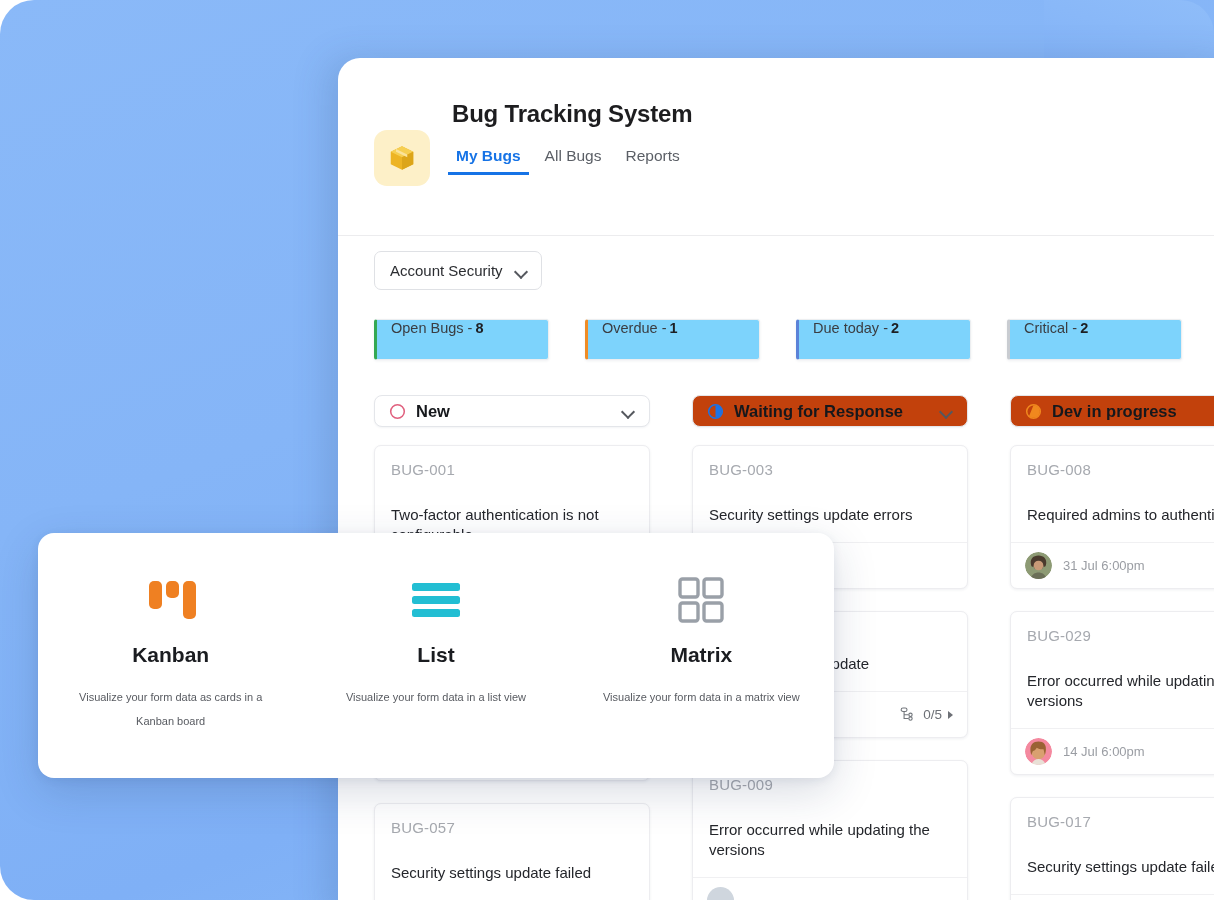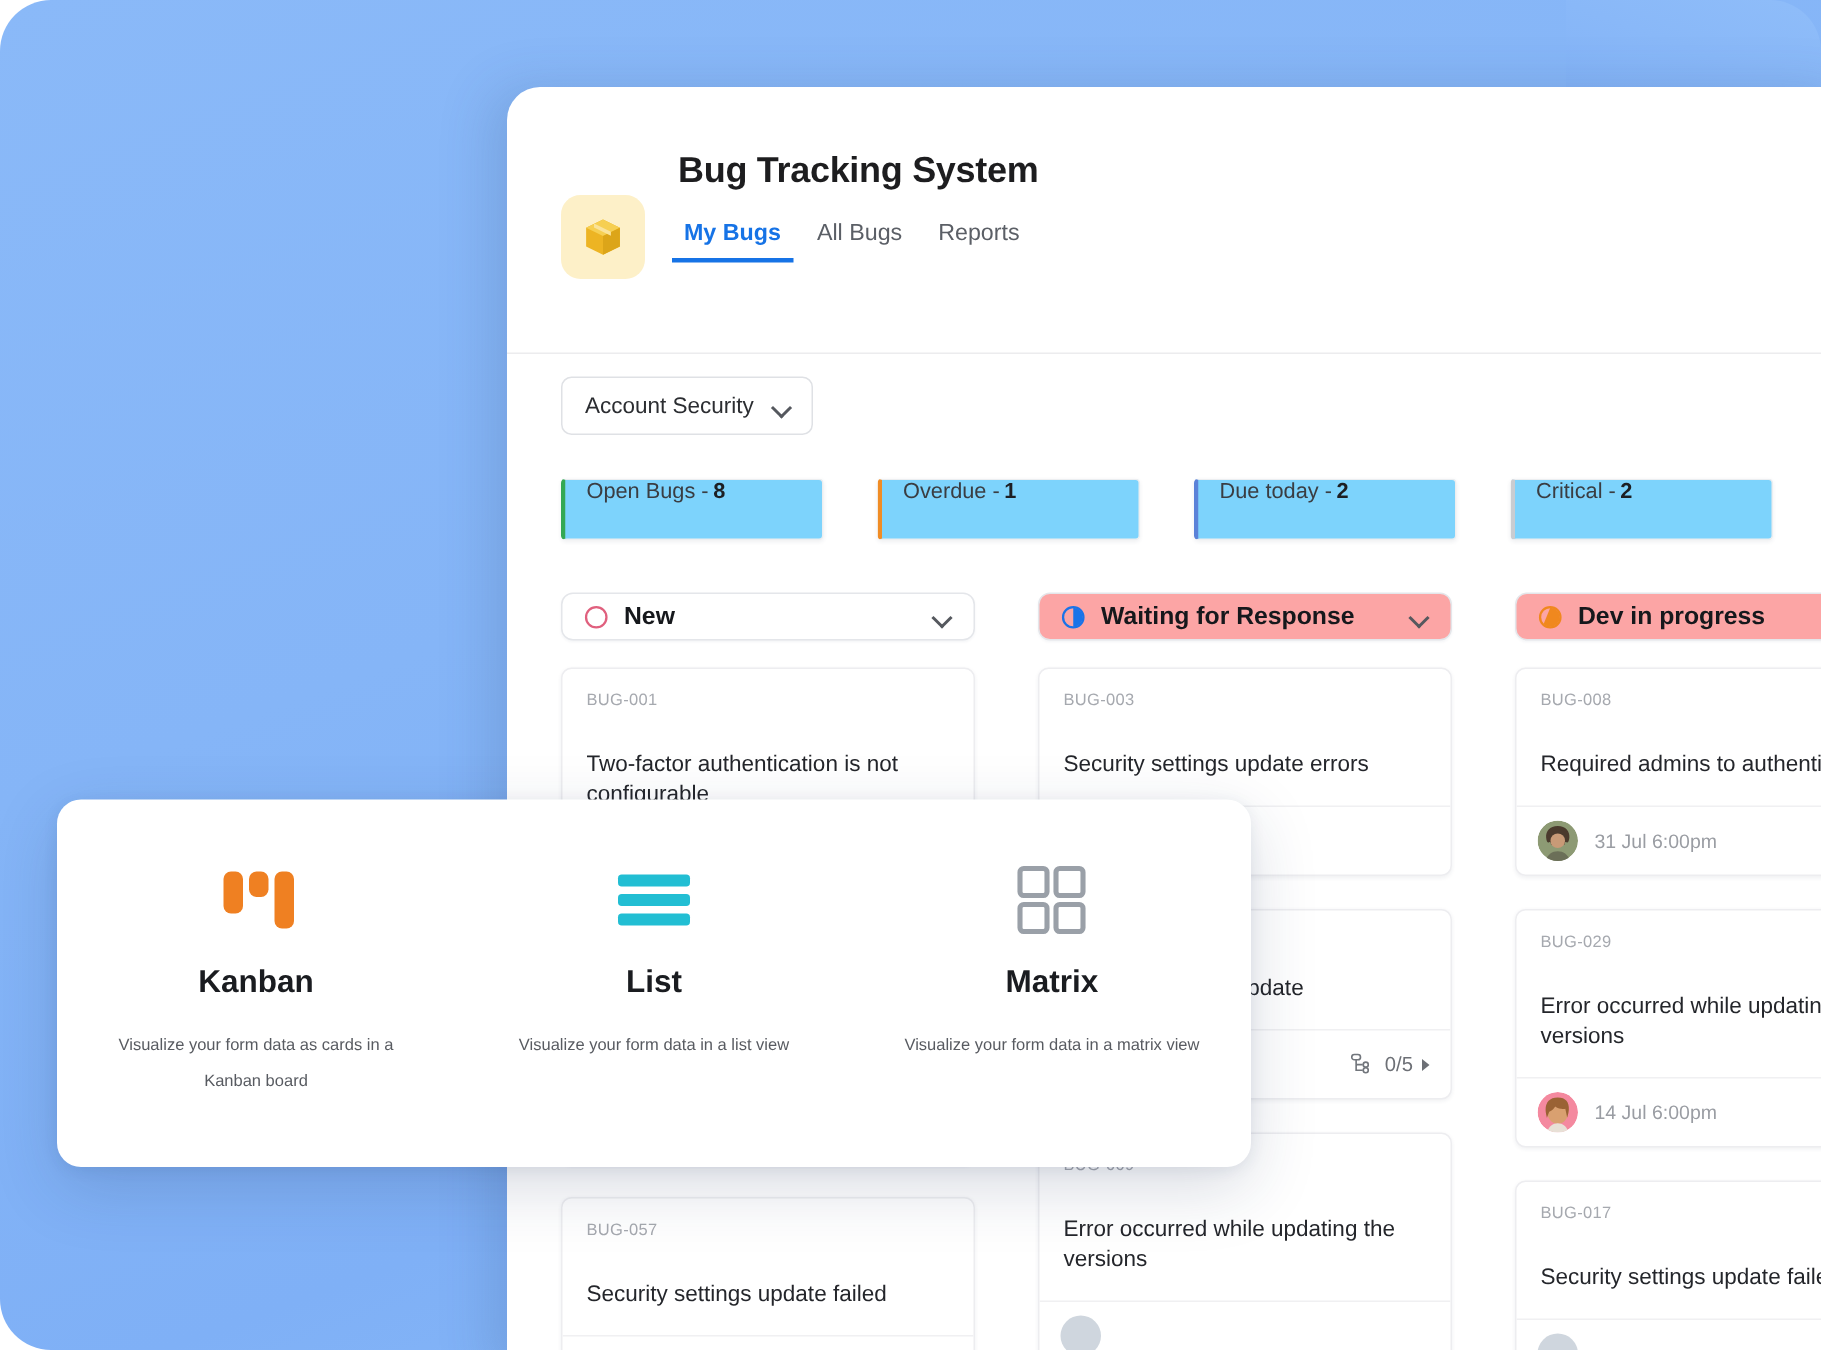--- a/index.html
+++ b/index.html
@@ -99,32 +99,32 @@
   .stat b { font-weight: bold; color: #1d1f23; margin-left: 3px; }
 
   
   .board { position: absolute; left: 36px; top: 337px; display: flex; gap: 42px; }
   .column { width: 276px; }
   .col-head {
     height: 32px; display: flex; align-items: center; gap: 10px;
     padding: 0 14px; border: 1px solid #e4e6ea; border-radius: 8px;
     background: #fff; box-shadow: 0 1px 2px rgba(25,40,70,.05);
   }
-  .col-head.tinted { background: #fca5a5; }
+  .col-head.tinted { background: #c2410c; }
   .col-title { font-size: 16.5px; font-weight: bold; color: #16181c; white-space: nowrap; flex: 1; }
   .status-dot { width: 17px; height: 17px; flex: none; }
 
   .cards { margin-top: 18px; display: flex; flex-direction: column; gap: 22px; }
   .card {
     background: #fff; border: 1px solid #ededf0; border-radius: 7px;
     box-shadow: 0 1px 3px rgba(25,40,70,.07);
     overflow: hidden;
   }
   .card-body { padding: 15px 16px 17px 16px; }
-  .card-id { font-size: 11px; color: #a6a9af; letter-spacing: .2px; }
+  .card-id { font-size: 15px; color: #a6a9af; letter-spacing: .2px; }
   .card-title { margin-top: 27px; font-size: 15px; line-height: 20px; color: #24262b; }
   .card-foot {
     border-top: 1px solid #f0f0f2;
     height: 46px; display: flex; align-items: center;
     padding: 0 14px; gap: 11px;
   }
   .avatar { width: 27px; height: 27px; border-radius: 50%; flex: none; overflow: hidden; }
   .card-date { font-size: 13px; color: #9a9da3; flex: 1; white-space: nowrap; }
   .subtask { display: flex; align-items: center; gap: 6px; font-size: 13.5px; color: #6d7076; }
   .caret-r { width: 0; height: 0; border-left: 5px solid #6d7076; border-top: 4px solid transparent; border-bottom: 4px solid transparent; }

